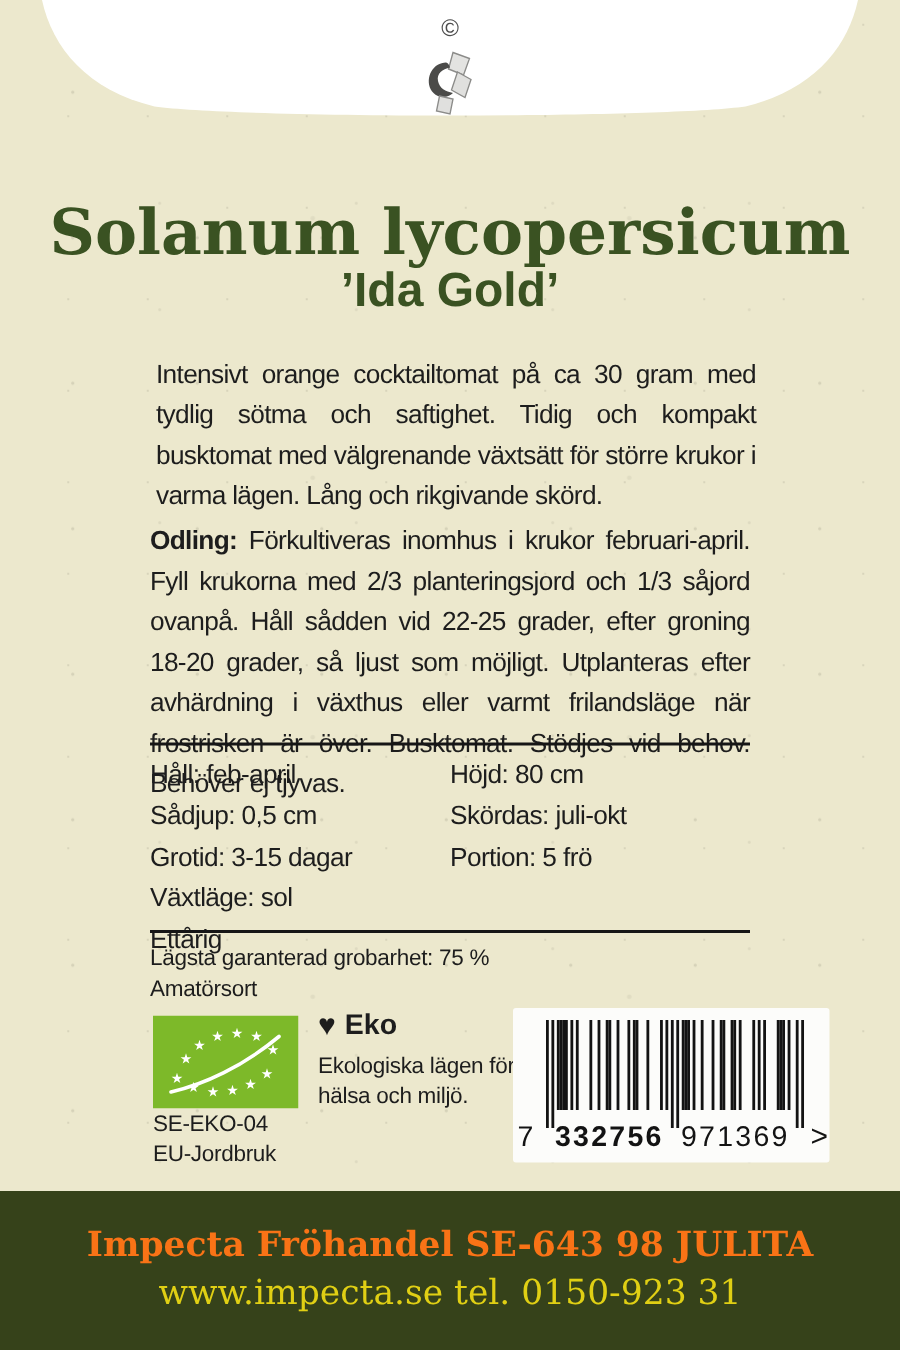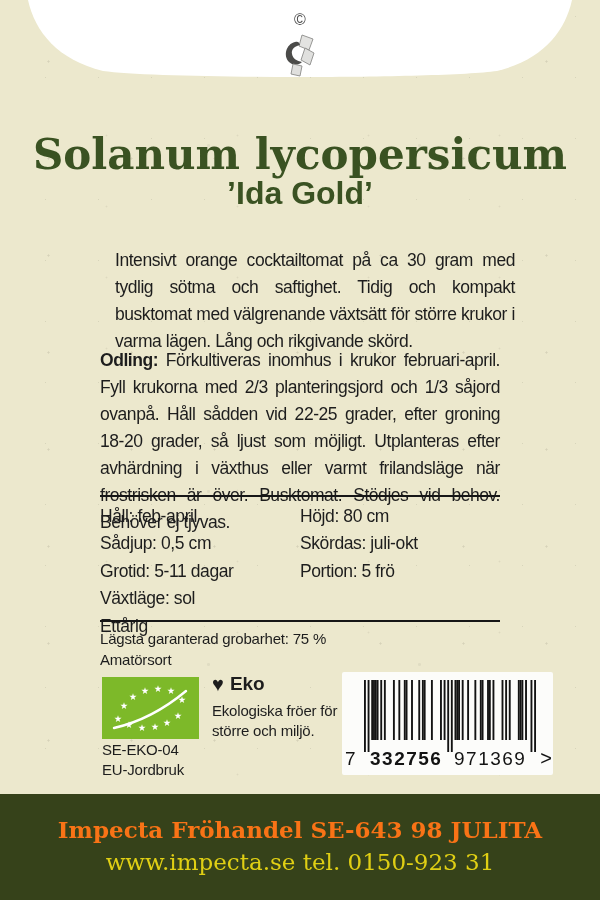--- a/index.html
+++ b/index.html
@@ -75,31 +75,31 @@
   <svg id="top-logo" class="abs" width="44" height="48" viewBox="0 0 44 48">
     <path d="M24,4 l11,4 -4,11 -10,-4 z" fill="#e3e3e1" stroke="#8c8c8a" stroke-width="0.9"></path>
     <path d="M17,11 C8,13 5,25 11,31 C14,34 20,35 24,31 C19,30 15,28 14,23 C13,18 17,15 22,14 C21,11 20,10 17,11 Z" fill="#4b4b49"></path>
     <path d="M27,17 l9,5 -4,12 -9,-5 z" fill="#e0e0de" stroke="#8c8c8a" stroke-width="0.9"></path>
     <path d="M15,33 l9,2 -2,10 -9,-2 z" fill="#e0e0de" stroke="#8c8c8a" stroke-width="0.9"></path>
   </svg>
 
   <h1 id="title" class="abs" style="color:#3a5222">Solanum lycopersicum</h1>
   <h2 id="cultivar" class="abs" style="color:#3a5222">’Ida Gold’</h2>
 
-  <p id="description" class="abs bodytext" style="margin:15px">Intensivt orange cocktailtomat på ca 30 gram med tydlig sötma och saftighet. Tidig och kompakt busktomat med välgrenande växtsätt för större krukor i varma lägen. Lång och rikgivande skörd.</p>
+  <p id="description" class="abs bodytext" style="margin:4px">Intensivt orange cocktailtomat på ca 30 gram med tydlig sötma och saftighet. Tidig och kompakt busktomat med välgrenande växtsätt för större krukor i varma lägen. Lång och rikgivande skörd.</p>
 
   <p id="cultivation" class="abs bodytext" style="margin:0"><b>Odling:</b><span> Förkultiveras inomhus i krukor februari-april. Fyll krukorna med 2/3 planteringsjord och 1/3 såjord ovanpå. Håll sådden vid 22-25 grader, efter groning 18-20 grader, så ljust som möjligt. Utplanteras efter avhärdning i växthus eller varmt frilandsläge när frostrisken är över. Busktomat. Stödjes vid behov. Behöver ej tjyvas.</span></p>
 
   <div id="hr1" class="abs hr"></div>
 
   <div id="facts" class="abs">
     <ul>
       <li>Håll: feb-april</li>
       <li>Sådjup: 0,5 cm</li>
-      <li>Grotid: 5-11 dagar</li>
+      <li>Grotid: 3-15 dagar</li>
       <li>Växtläge: sol</li>
       <li>Ettårig</li>
     </ul>
     <ul>
       <li>Höjd: 80 cm</li>
       <li>Skördas: juli-okt</li>
       <li>Portion: 5 frö</li>
     </ul>
   </div>
 
@@ -131,22 +131,22 @@
     <div>SE-EKO-04</div>
     <div>EU-Jordbruk</div>
   </div>
 
   <div id="eko" class="abs">
     <div id="eko-heading">
       <span class="heart">♥</span>
       <span>Eko</span>
     </div>
     <div id="eko-desc">
-      <div>Ekologiska fröer för</div>
-      <div>större och miljö.</div>
+      <div>Ekologiska lägen för</div>
+      <div>hälsa och miljö.</div>
     </div>
   </div>
 
   <div id="barcode" class="abs">
     <svg id="barcode-svg" width="174" height="72">
         <rect x="0.00" y="0" width="1.87" height="72"></rect>
         <rect x="3.62" y="0" width="1.87" height="72"></rect>
         <rect x="7.24" y="0" width="1.87" height="60"></rect>
         <rect x="9.05" y="0" width="1.87" height="60"></rect>
         <rect x="10.86" y="0" width="1.87" height="60"></rect>

